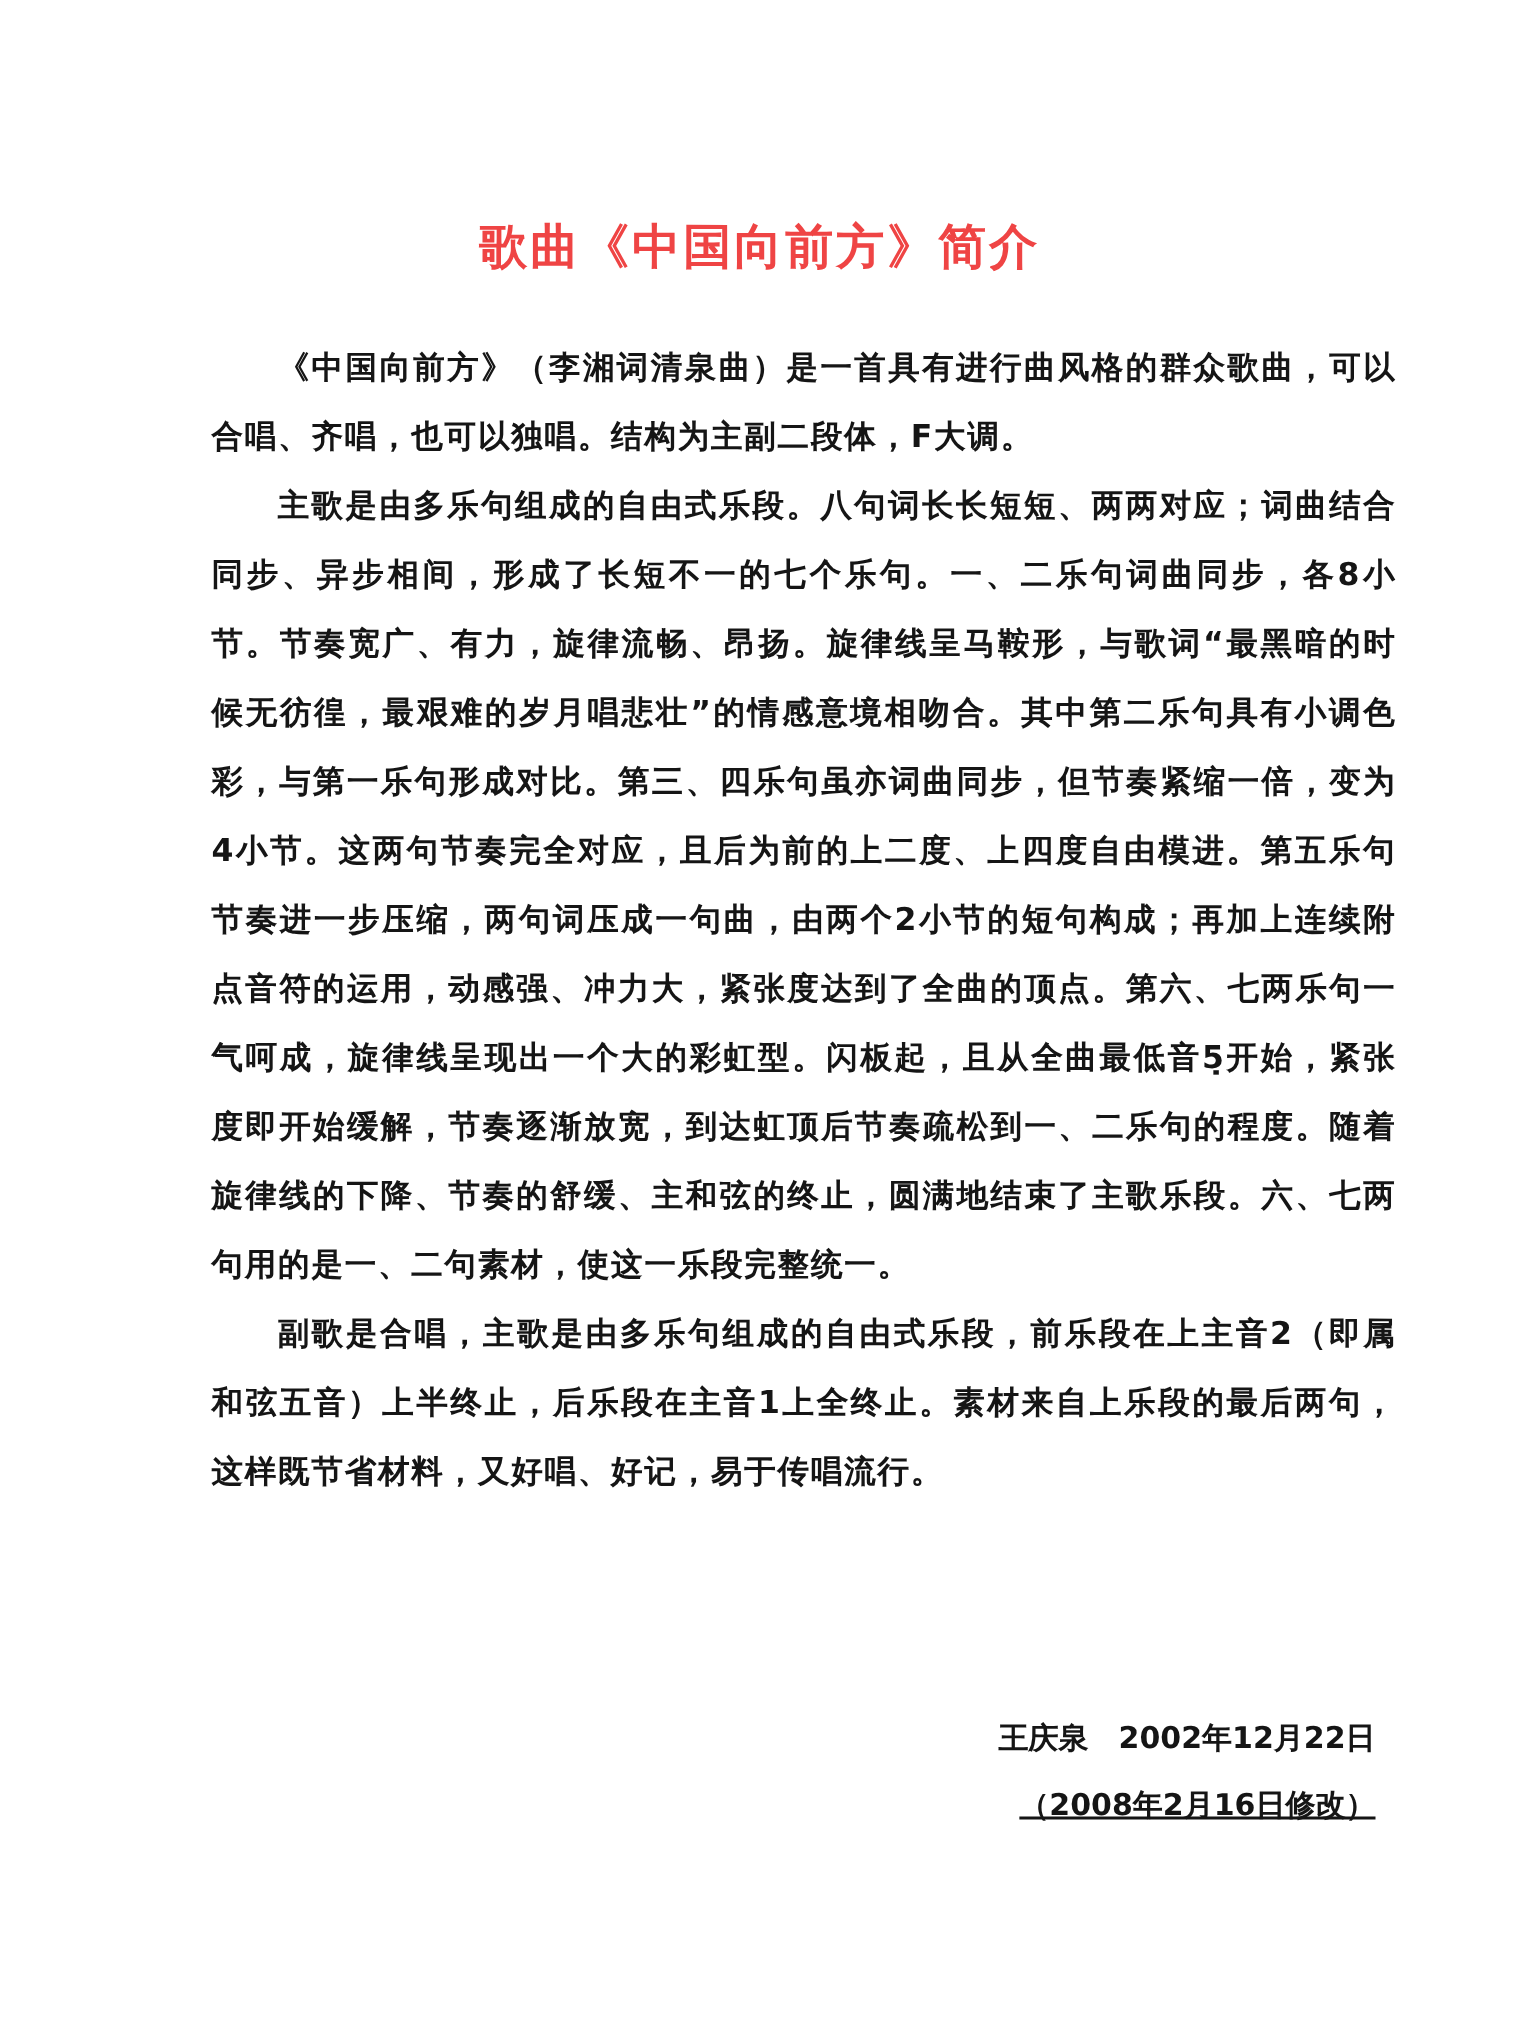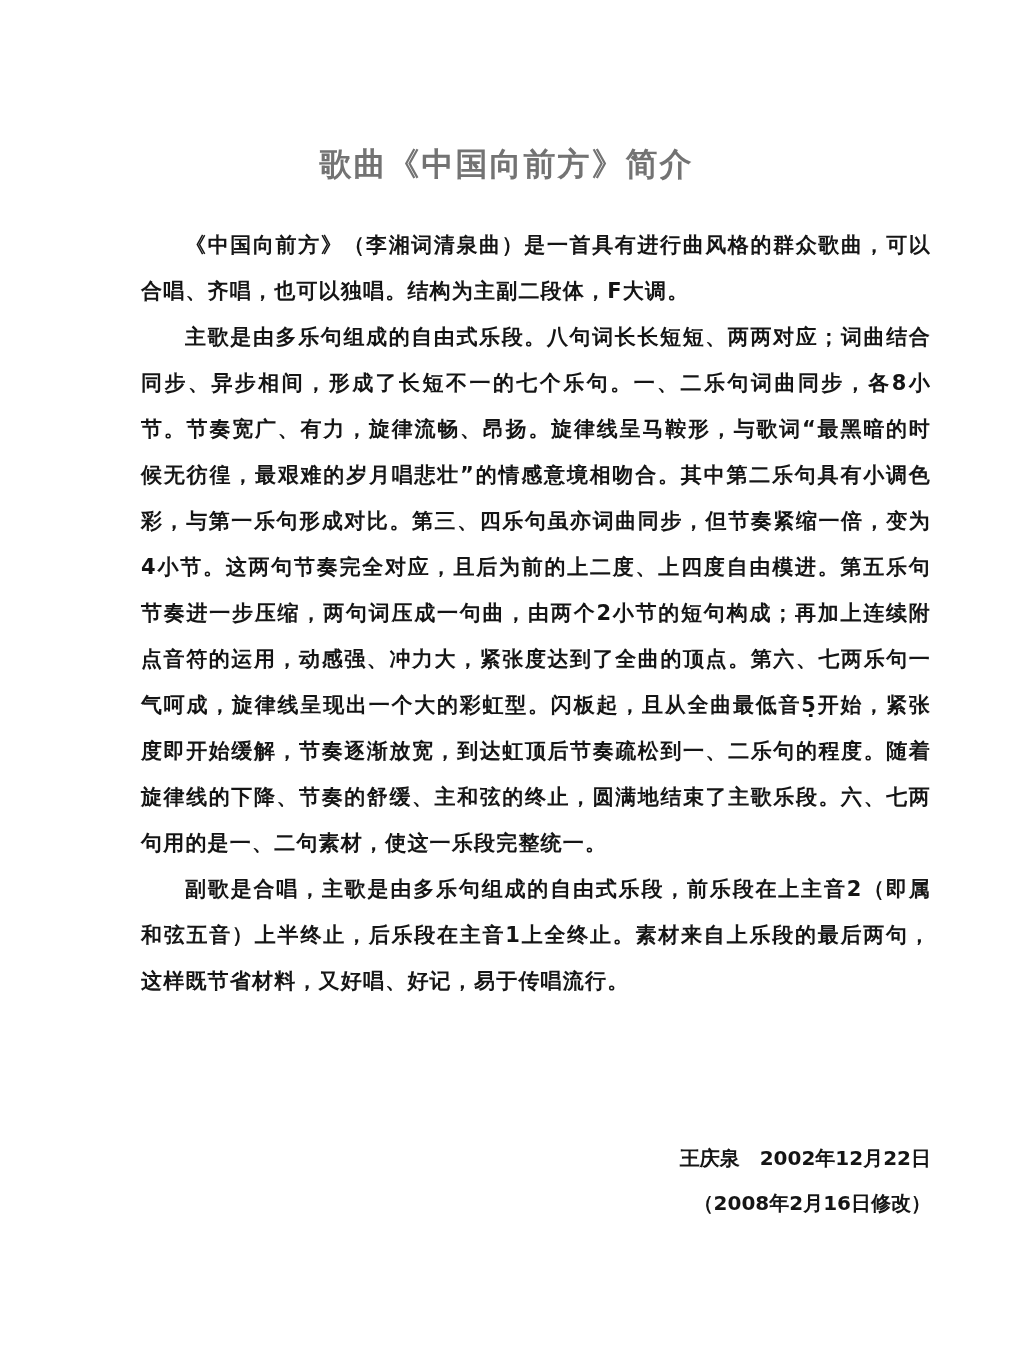--- a/index.html
+++ b/index.html
@@ -1,37 +1,37 @@
 <!DOCTYPE html>
 <html><head>
 <meta charset="utf-8">
 <style>
   html, body { margin: 0; padding: 0; background: #ffffff; }
   body { width: 1013px; height: 1360px; position: relative; overflow: hidden; color: #111; }
   .page { position: absolute; left: 0; top: 0; width: 1013px; height: 1360px; }
   .title {
     position: absolute; top: 118px; left: 0; width: 1013px; text-align: center;
     font-family: "DejaVu Sans", sans-serif; font-weight: bold; font-size: 32px;
-    line-height: 50px; letter-spacing: 2px; color: #737373;
+    line-height: 50px; letter-spacing: 2px; color: #ef4444;
   }
   .body {
     position: absolute; top: 222px; left: 113px; width: 790px;
     font-family: "DejaVu Sans", sans-serif; font-weight: bold; font-size: 21px;
     line-height: 46px; letter-spacing: 1.2px; color: #151515;
     text-align: justify;
     margin-left: 28px;
   }
   .para { margin: 0; text-indent: 2.1em; }
   .sig {
-    position: absolute; left: 635px; width: 296px;
+    position: absolute; left: 621px; width: 296px;
     font-family: "DejaVu Sans", sans-serif; font-weight: bold; font-size: 20px;
     line-height: 46px; color: #151515; text-align: right;
   }
   .sig1 { top: 1135px; }
-  .sig2 { top: 1180px; }
+  .sig2 { top: 1180px; text-decoration: underline; }
 </style>
 </head>
 <body>
 
 <div class="page">
   <h1 class="title">歌曲《中国向前方》简介</h1>
 
   <div class="body">
     <p class="para">《中国向前方》（李湘词清泉曲）是一首具有进行曲风格的群众歌曲，可以合唱、齐唱，也可以独唱。结构为主副二段体，F大调。</p>
     <p class="para">主歌是由多乐句组成的自由式乐段。八句词长长短短、两两对应；词曲结合同步、异步相间，形成了长短不一的七个乐句。一、二乐句词曲同步，各8小节。节奏宽广、有力，旋律流畅、昂扬。旋律线呈马鞍形，与歌词“最黑暗的时候无彷徨，最艰难的岁月唱悲壮”的情感意境相吻合。其中第二乐句具有小调色彩，与第一乐句形成对比。第三、四乐句虽亦词曲同步，但节奏紧缩一倍，变为4小节。这两句节奏完全对应，且后为前的上二度、上四度自由模进。第五乐句节奏进一步压缩，两句词压成一句曲，由两个2小节的短句构成；再加上连续附点音符的运用，动感强、冲力大，紧张度达到了全曲的顶点。第六、七两乐句一气呵成，旋律线呈现出一个大的彩虹型。闪板起，且从全曲最低音5̣开始，紧张度即开始缓解，节奏逐渐放宽，到达虹顶后节奏疏松到一、二乐句的程度。随着旋律线的下降、节奏的舒缓、主和弦的终止，圆满地结束了主歌乐段。六、七两句用的是一、二句素材，使这一乐段完整统一。</p>

